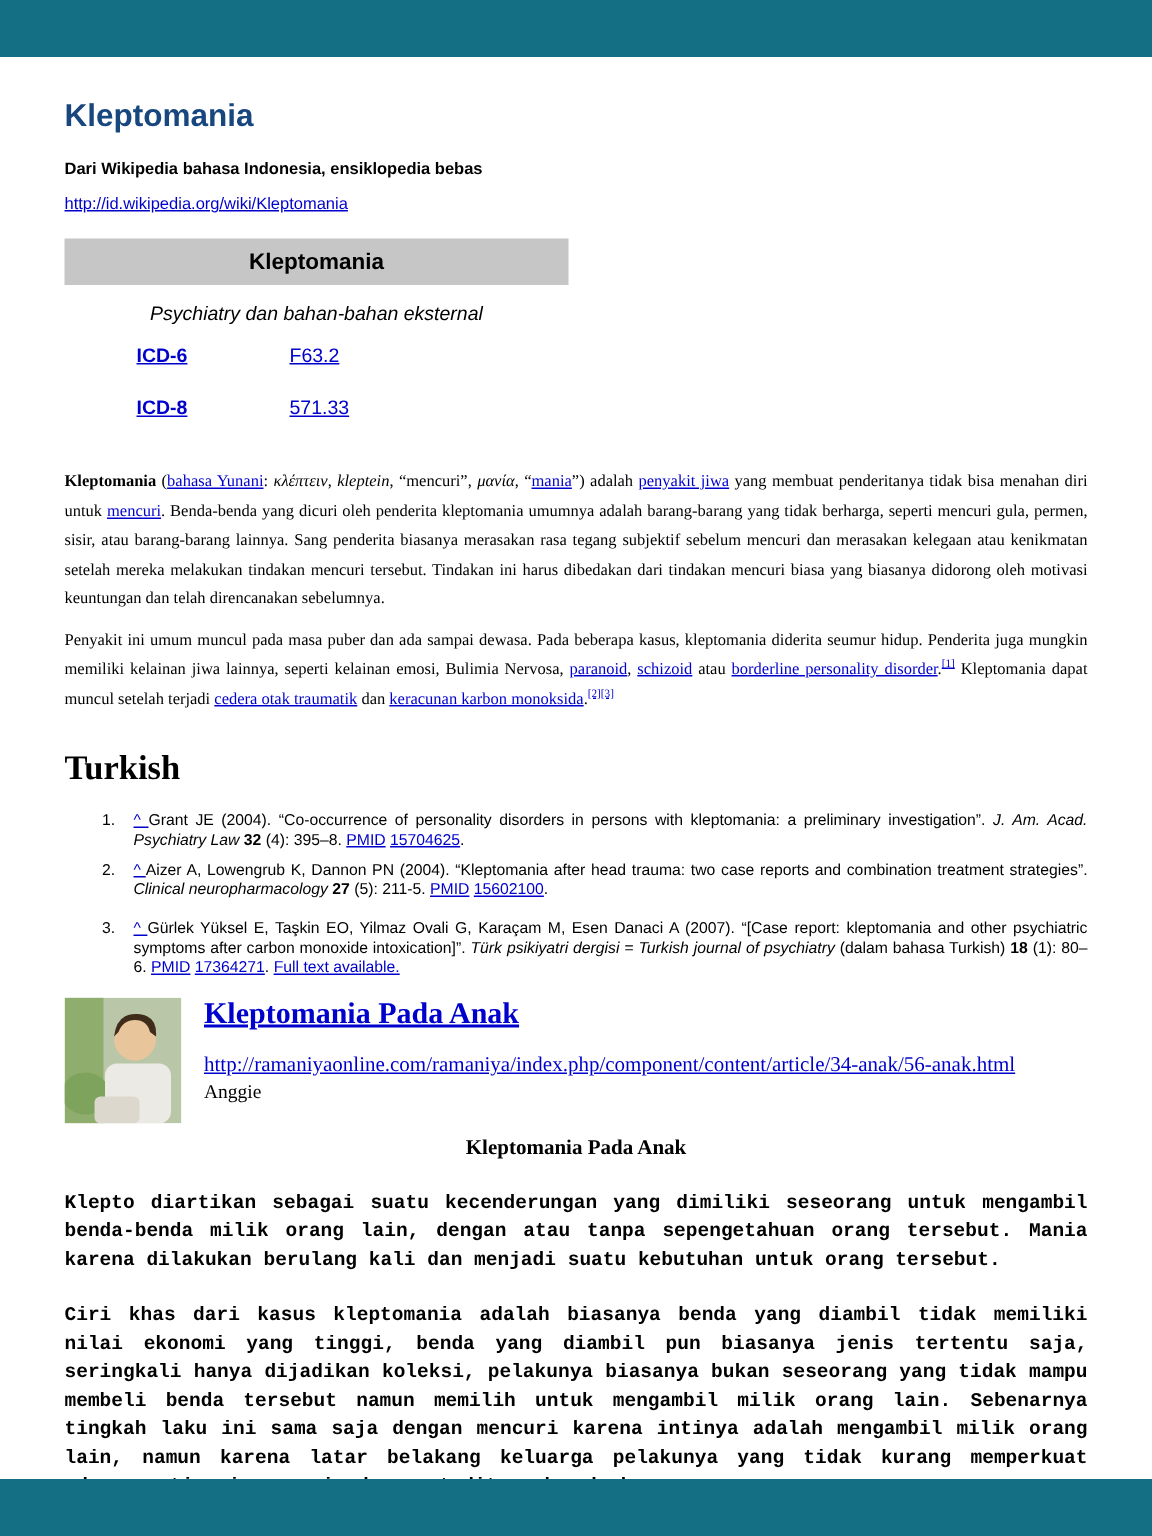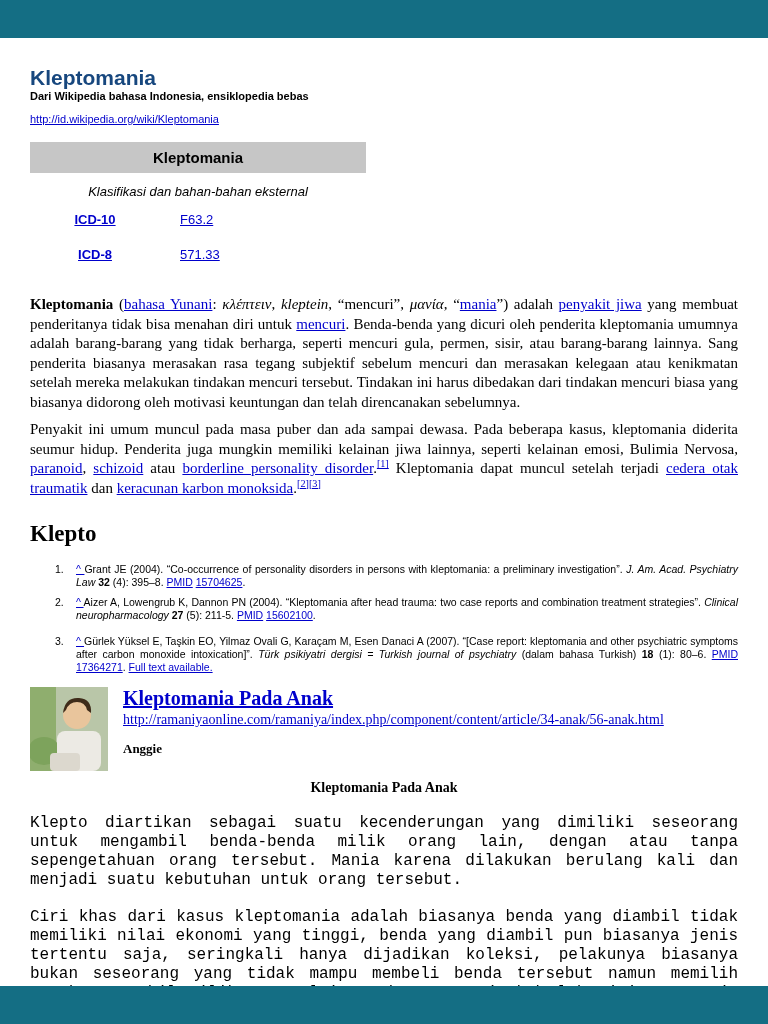--- a/index.html
+++ b/index.html
@@ -7,31 +7,31 @@
   body {
     height: 1024px;
     display: flex;
     flex-direction: column;
     background: #ffffff;
     font-family: "Liberation Serif", serif;
     color: #000000;
     overflow: hidden;
   }
   .bar { height: 38px; background: #146E84; flex: 0 0 auto; }
-  .content { flex: 1 1 auto; overflow: hidden; padding: 0 30px; }
+  .content { flex: 1 1 auto; overflow: hidden; padding: 0 43px; }
 
   .doc-title {
     margin-top: 28px;
     font-family: "Liberation Sans", sans-serif;
     font-size: 21px;
     font-weight: bold;
     color: #17477E;
   }
   .doc-subtitle {
-    margin-top: 0;
+    margin-top: 17px;
     font-family: "Liberation Sans", sans-serif;
     font-size: 11px;
     font-weight: bold;
   }
   .wiki-url {
     display: inline-block;
     margin-top: 11px;
     font-family: "Liberation Sans", sans-serif;
     font-size: 11px;
     color: #0000CC;
@@ -58,21 +58,21 @@
     padding: 11px 0 3px 0;
   }
   .infobox-row td { padding: 10px 0; font-size: 13px; }
   .infobox-label-cell { width: 130px; text-align: center; }
   .infobox-value-cell { padding-left: 20px !important; }
   .infobox a { color: #0000CC; text-decoration: underline; }
   .infobox-label { font-weight: bold; }
 
   .body-para {
     margin-top: 23px;
-    font-size: 15px;
+    font-size: 11px;
     line-height: 19.5px;
     text-align: justify;
   }
   .body-para + .body-para { margin-top: 8px; }
 
   .section-heading {
     margin-top: 23px;
     font-size: 23px;
     font-weight: bold;
   }
@@ -99,41 +99,43 @@
   .child-right { margin-left: 15px; flex: 1 1 auto; }
   .child-heading {
     font-size: 20px;
     font-weight: bold;
     color: #0000CC;
     text-decoration: underline;
     display: inline-block;
   }
   .child-url {
     display: block;
+    margin-top: 13px;
     font-size: 14px;
     line-height: 19px;
     color: #0000CC;
     text-decoration: underline;
     word-break: break-all;
     max-width: 545px;
   }
-  .child-byline { margin-top: 12px; font-size: 13px; font-weight: bold; }
+  .child-byline { margin-top: 0; font-size: 13px; }
   .child-center-title {
     margin-top: 9px;
     text-align: center;
     font-size: 14px;
     font-weight: bold;
   }
 
   .mono-para {
     margin-top: 18px;
     font-family: "Liberation Mono", monospace;
-    font-size: 16px;
+    font-size: 13px;
     line-height: 19px;
     text-align: justify;
+    font-weight: bold;
   }
 
   a.seg-l { color: #0000CC; text-decoration: underline; cursor: pointer; }
   .seg-b { font-weight: bold; }
   .seg-i { font-style: italic; }
   .seg-sup { vertical-align: super; font-size: 0.68em; line-height: 0; }
 </style>
 </head>
 <body>
 
@@ -144,37 +146,37 @@
   <h1 class="doc-title">Kleptomania</h1>
   <div class="doc-subtitle">Dari Wikipedia bahasa Indonesia, ensiklopedia bebas</div>
   <a class="wiki-url" href="#">http://id.wikipedia.org/wiki/Kleptomania</a>
 
   <table class="infobox">
     <tbody>
         <tr>
       <td class="infobox-header" colspan="2">Kleptomania</td>
     </tr>
     <tr>
-      <td class="infobox-caption" colspan="2">Klasifikasi dan bahan-bahan eksternal</td>
+      <td class="infobox-caption" colspan="2">Psychiatry dan bahan-bahan eksternal</td>
     </tr>
     <tr class="infobox-row">
-      <td class="infobox-label-cell"><a href="#" class="infobox-label">ICD-10</a></td>
+      <td class="infobox-label-cell"><a href="#" class="infobox-label">ICD-6</a></td>
       <td class="infobox-value-cell"><a href="#">F63.2</a></td>
     </tr>
     <tr class="infobox-row">
       <td class="infobox-label-cell"><a href="#" class="infobox-label">ICD-8</a></td>
       <td class="infobox-value-cell"><a href="#">571.33</a></td>
     </tr>
   </tbody>
     </table>
 
   <p class="body-para"><span class="seg-b">Kleptomania</span><span class=""> (</span><a href="#" class="seg-l">bahasa Yunani</a><span class="">: </span><span class="seg-i">κλέπτειν</span><span class="">, </span><span class="seg-i">kleptein</span><span class="">, “mencuri”, </span><span class="seg-i">μανία</span><span class="">, “</span><a href="#" class="seg-l">mania</a><span class="">”) adalah </span><a href="#" class="seg-l">penyakit jiwa</a><span class=""> yang membuat penderitanya tidak bisa menahan diri untuk </span><a href="#" class="seg-l">mencuri</a><span class="">. Benda-benda yang dicuri oleh penderita kleptomania umumnya adalah barang-barang yang tidak berharga, seperti mencuri gula, permen, sisir, atau barang-barang lainnya. Sang penderita biasanya merasakan rasa tegang subjektif sebelum mencuri dan merasakan kelegaan atau kenikmatan setelah mereka melakukan tindakan mencuri tersebut. Tindakan ini harus dibedakan dari tindakan mencuri biasa yang biasanya didorong oleh motivasi keuntungan dan telah direncanakan sebelumnya.</span></p>
   <p class="body-para"><span class="">Penyakit ini umum muncul pada masa puber dan ada sampai dewasa. Pada beberapa kasus, kleptomania diderita seumur hidup. Penderita juga mungkin memiliki kelainan jiwa lainnya, seperti kelainan emosi, Bulimia Nervosa, </span><a href="#" class="seg-l">paranoid</a><span class="">, </span><a href="#" class="seg-l">schizoid</a><span class=""> atau </span><a href="#" class="seg-l">borderline personality disorder</a><span class="">.</span><a href="#" class="seg-l seg-sup">[1]</a><span class=""> Kleptomania dapat muncul setelah terjadi </span><a href="#" class="seg-l">cedera otak traumatik</a><span class=""> dan </span><a href="#" class="seg-l">keracunan karbon monoksida</a><span class="">.</span><a href="#" class="seg-l seg-sup">[2][3]</a></p>
 
-  <h2 class="section-heading">Klepto</h2>
+  <h2 class="section-heading">Turkish</h2>
 
   <ol class="refs">
     <li>
       <span class="ref-num">1.</span>
       <span class="ref-body"><a href="#" class="seg-l">^ </a><span class="">Grant JE (2004). “Co-occurrence of personality disorders in persons with kleptomania: a preliminary investigation”. </span><span class="seg-i">J. Am. Acad. Psychiatry Law</span><span class=""> </span><span class="seg-b">32</span><span class=""> (4): 395–8. </span><a href="#" class="seg-l">PMID</a><span class=""> </span><a href="#" class="seg-l">15704625</a><span class="">.</span></span>
     </li>
     <li>
       <span class="ref-num">2.</span>
       <span class="ref-body"><a href="#" class="seg-l">^ </a><span class="">Aizer A, Lowengrub K, Dannon PN (2004). “Kleptomania after head trauma: two case reports and combination treatment strategies”. </span><span class="seg-i">Clinical neuropharmacology</span><span class=""> </span><span class="seg-b">27</span><span class=""> (5): 211-5. </span><a href="#" class="seg-l">PMID</a><span class=""> </span><a href="#" class="seg-l">15602100</a><span class="">.</span></span>
     </li>

